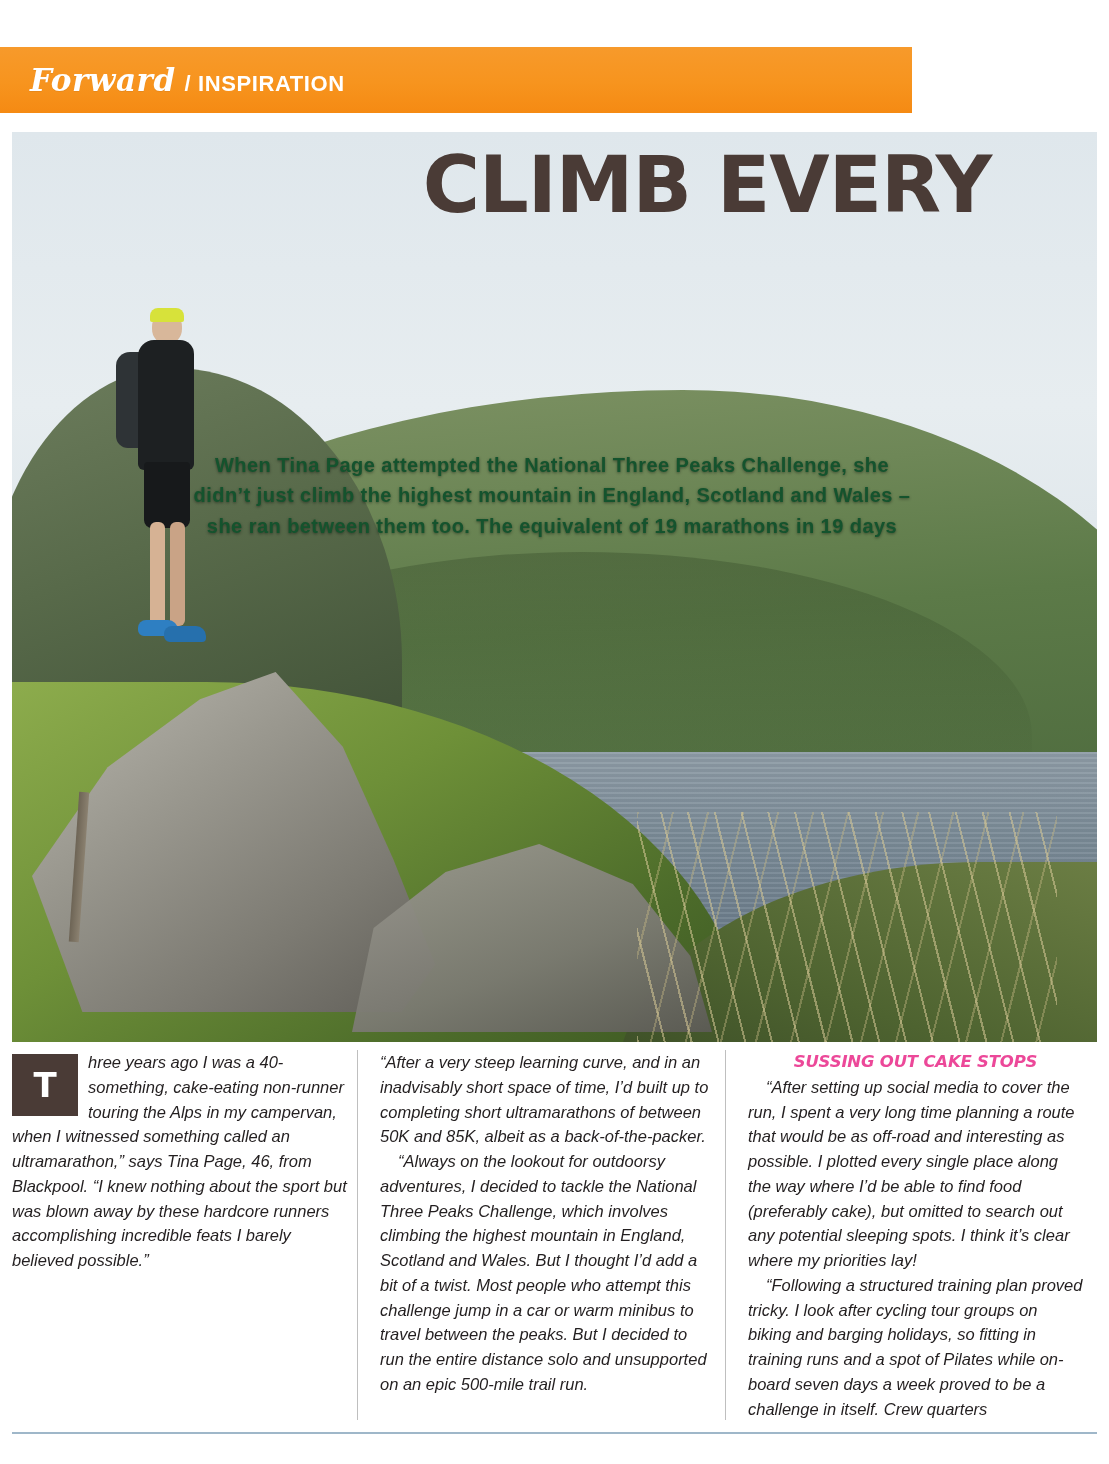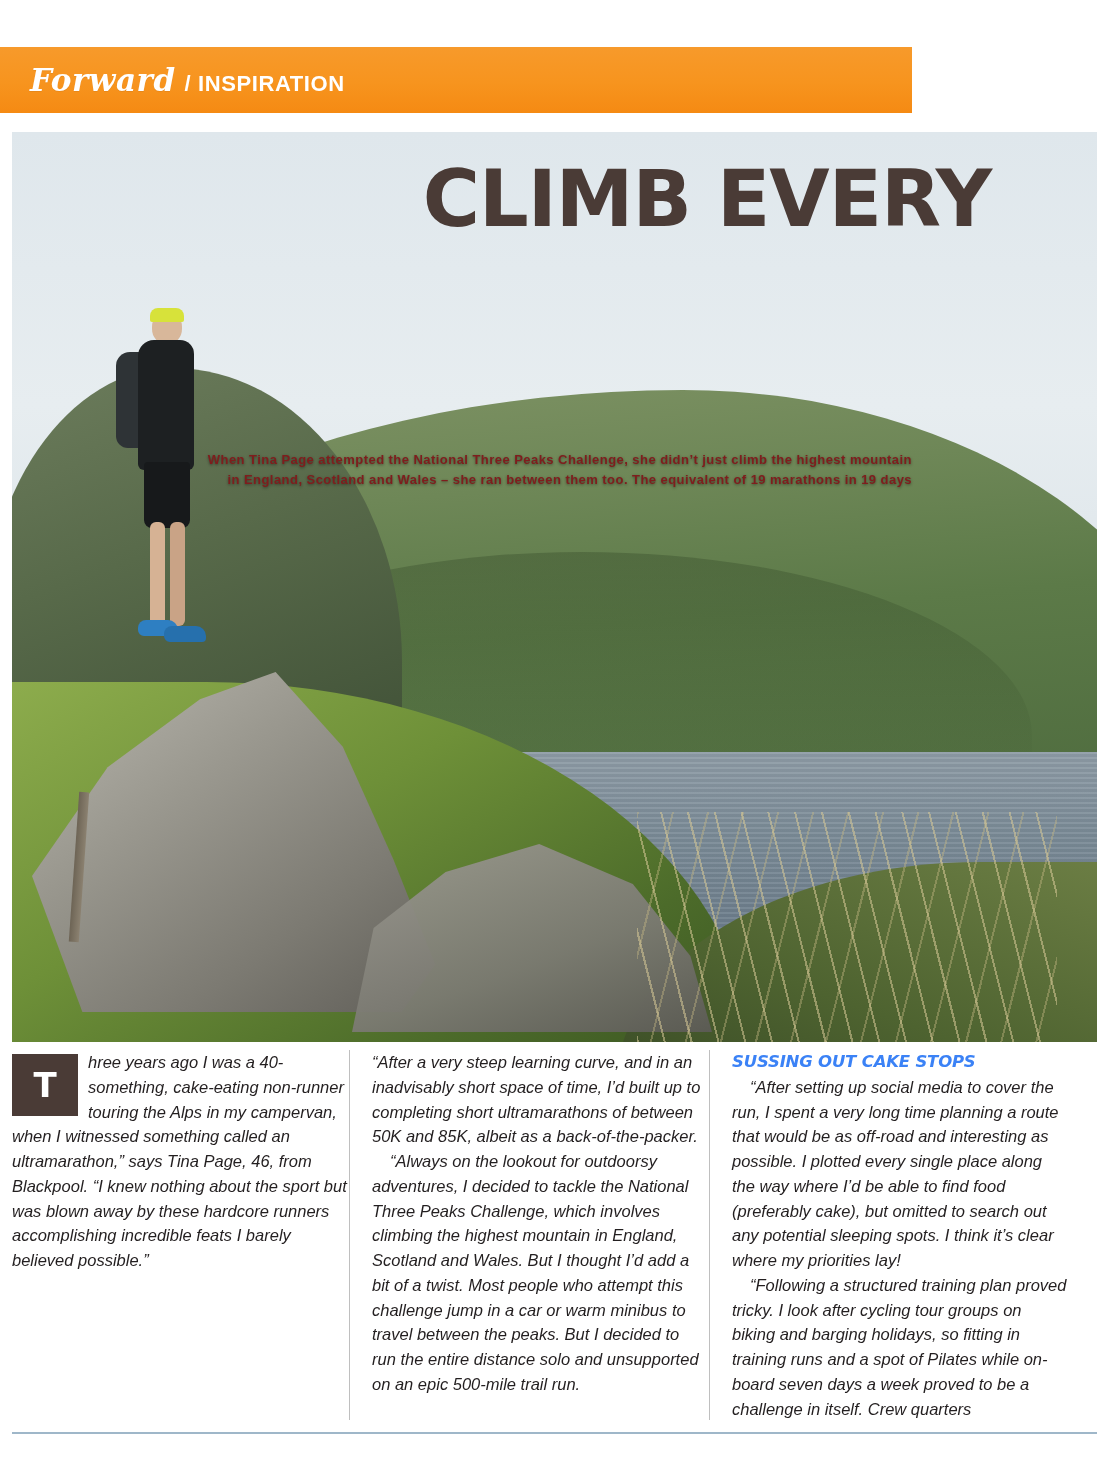--- a/index.html
+++ b/index.html
@@ -268,43 +268,43 @@
     background:
       repeating-linear-gradient(76deg, rgba(214,200,150,0.55) 0 2px, rgba(0,0,0,0) 2px 26px),
       repeating-linear-gradient(104deg, rgba(198,184,132,0.4) 0 2px, rgba(0,0,0,0) 2px 34px);
     pointer-events: none;
   }
 
   
   .headline {
     position: absolute;
     left: 300px;
-    top: 32px;
+    top: 18px;
     width: 790px;
     text-align: center;
     font-family: "DejaVu Sans", sans-serif;
     font-weight: bold;
     font-size: 78px;
     line-height: 0.92;
     letter-spacing: -1px;
     color: #4a3b36;
   }
   .headline .l1 { display: block; }
   .headline .l2 { display: block; }
 
   
   .standfirst {
     position: absolute;
     left: 180px;
     top: 318px;
     width: 720px;
-    text-align: right;
-    color: #7f1d1d;
-    font-weight: bold;
-    font-size: 13px;
+    text-align: center;
+    color: #14532d;
+    font-weight: bold;
+    font-size: 20px;
     line-height: 1.52;
     letter-spacing: 0.45px;
     text-shadow: 0 1px 3px rgba(0,0,0,0.45);
   }
 
   
   .body-area {
     position: absolute;
     top: 1050px;
     left: 12px;
@@ -314,32 +314,33 @@
   }
   .col {
     width: 335px;
     font-size: 16.5px;
     line-height: 1.5;
     color: #231f20;
     position: relative;
   }
   .col.c2, .col.c3 {
     padding-left: 22px;
-    margin-left: 2px;
+    margin-left: 10px;
     border-left: 1px solid #bfbfbf;
   }
   .col p { margin: 0; font-style: italic; }
   .col p + p { text-indent: 18px; }
   .kicker {
     font-family: "DejaVu Sans", sans-serif;
     font-weight: bold;
     font-size: 16.5px;
     letter-spacing: -0.2px;
     margin: 0 0 2px 0;
-    color: #3b82f6;
+    color: #ec4899;
+    text-align: center;
   }
   .dropcap {
     float: left;
     width: 66px;
     height: 62px;
     margin: 4px 10px 2px 0;
     background: #4a3b36;
     color: #ffffff;
     font-family: "DejaVu Sans", sans-serif;
     font-weight: bold;

